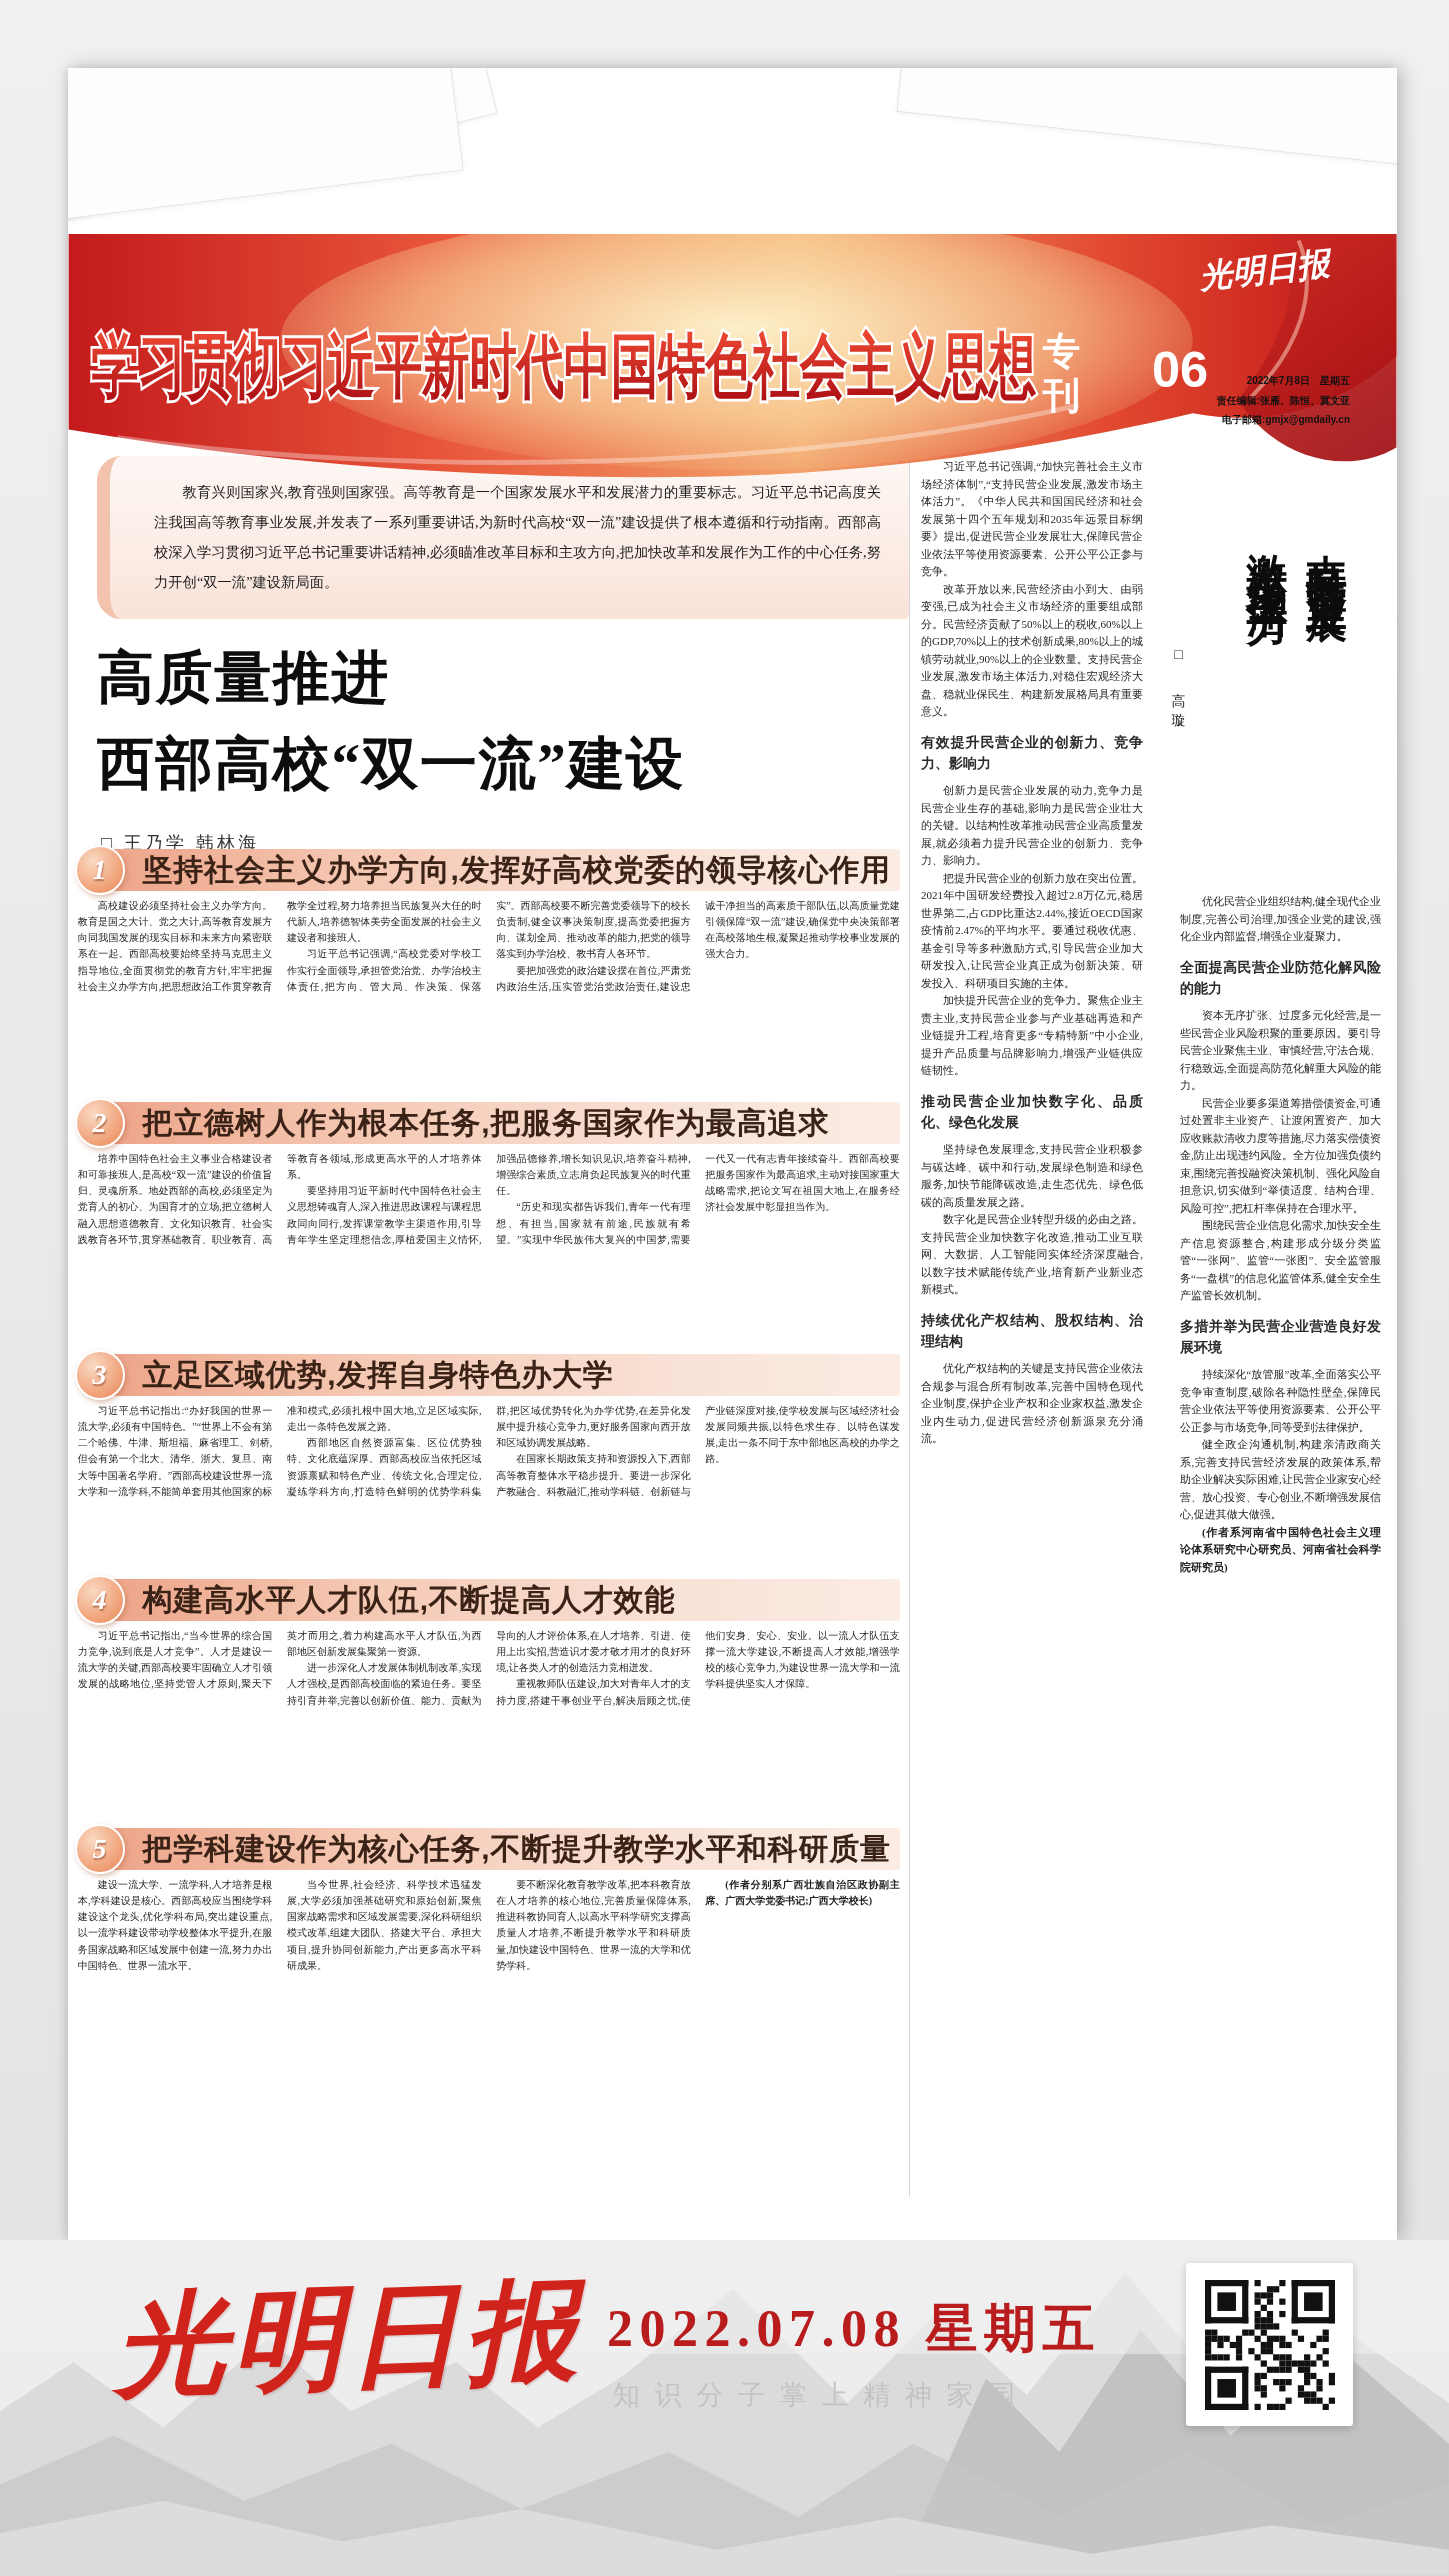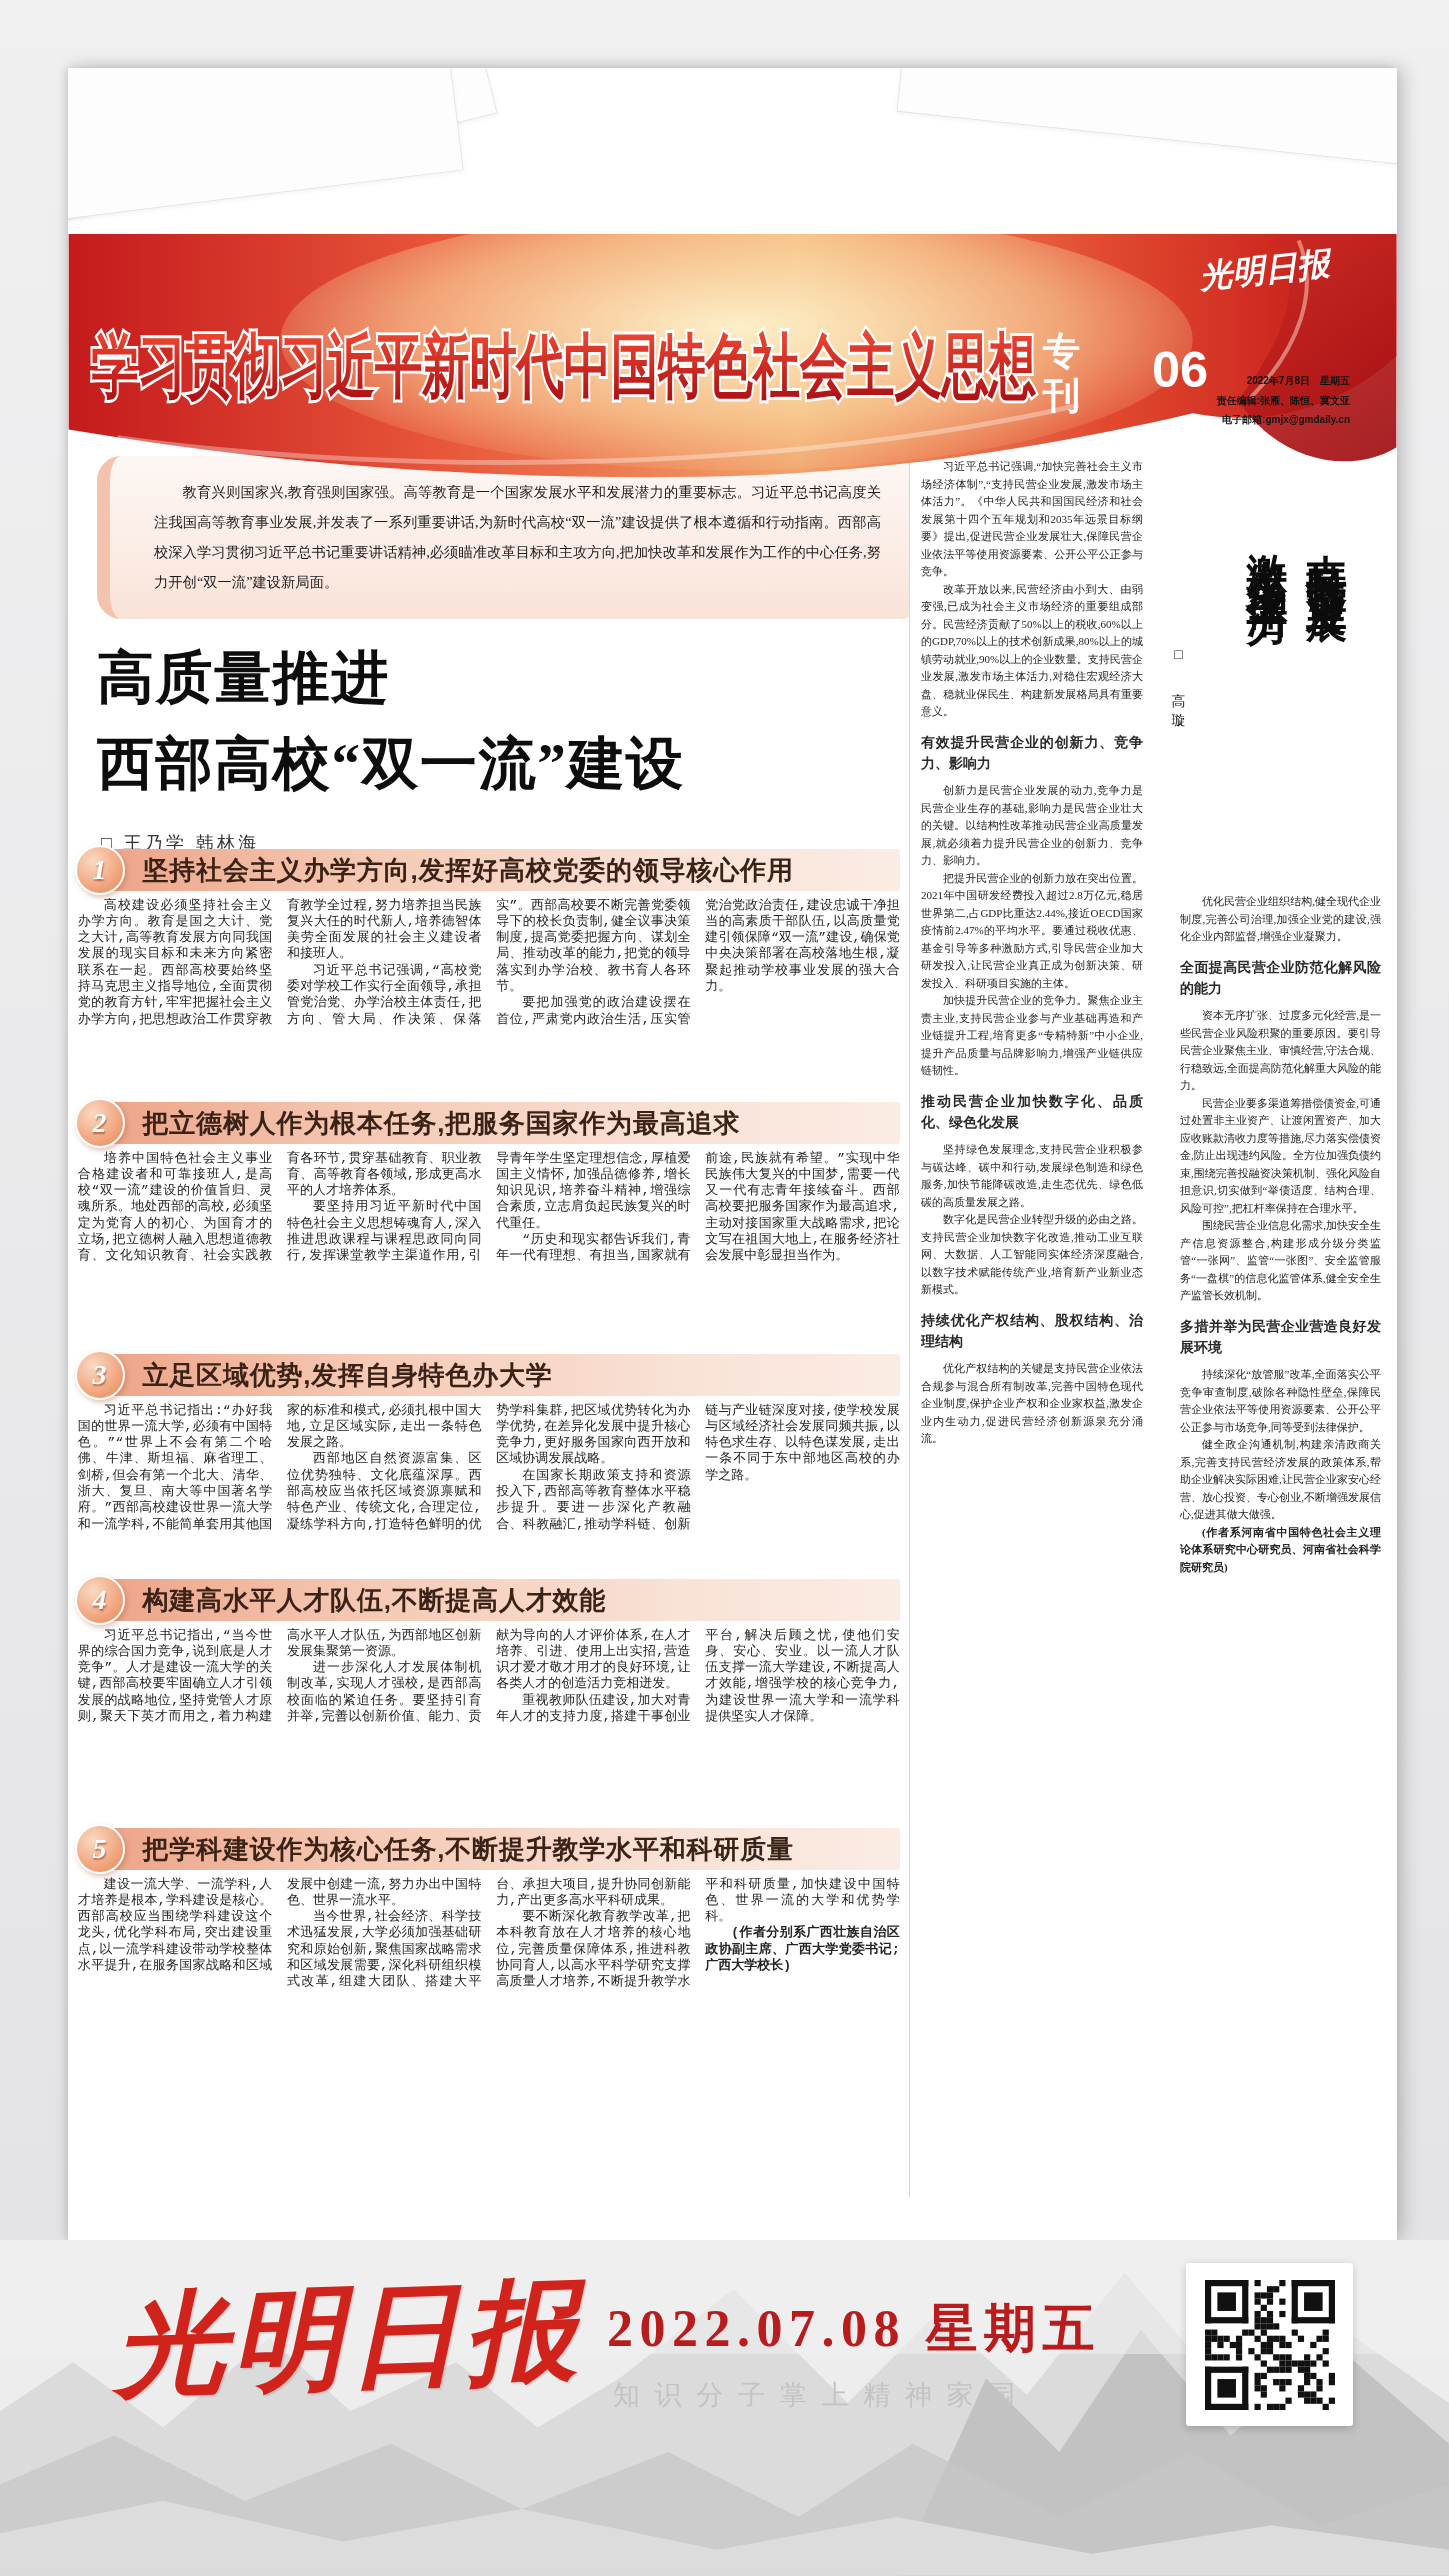--- a/index.html
+++ b/index.html
@@ -33,24 +33,24 @@
   .section{position:absolute;left:9.8px;width:822px;}
   .sec1{top:781px;}.sec2{top:1034px;}.sec3{top:1286px;}.sec4{top:1511px;}.sec5{top:1760px;}
   .sec-bar{position:relative;height:42px;border-radius:23px 3.3px 3.3px 23px;
            background:linear-gradient(90deg,#eca084 0%,#f5c9b4 35%,#f9e3d8 75%,#fbece4 100%);
            display:flex;align-items:center;}
   .sec-num{position:relative;left:-3.3px;width:46px;height:46px;border-radius:50%;flex:0 0 46px;
            background:radial-gradient(circle at 35% 30%,#fad9c2,#ef9e74 70%,#e4845a);
            border:2.4px solid #fff;box-shadow:1.6px 2.4px 4.9px rgba(160,80,40,.35);
            color:#fff;font-size:28px;font-weight:bold;font-style:italic;
            display:flex;align-items:center;justify-content:center;text-shadow:0.8px 1.6px 1.6px rgba(120,40,10,.5);}
-  .sec-title{margin-left:14.7px;font-size:26px;font-weight:900;color:#3a2316;letter-spacing:0.8px;
+  .sec-title{margin-left:14.7px;font-size:30px;font-weight:900;color:#3a2316;letter-spacing:0.8px;
              font-family:"Liberation Sans",sans-serif;}
   .sec-body{margin-top:6.5px;column-gap:14.7px;column-count:4;text-align:justify;overflow:hidden;
-            font-size:13px;line-height:16.3px;color:#242424;font-family:Liberation Mono, monospace;}
+            font-size:10px;line-height:16.3px;color:#242424;}
   .sec-body p{margin:0;text-indent:2em;}
   .sec1 .sec-body{height:199px;}
   .sec2 .sec-body{height:199px;}
   .sec3 .sec-body{height:170px;}
   .sec4 .sec-body{height:194px;}
   .sec5 .sec-body{height:230px;}
   .author-note{font-weight:bold;}
 
   .divider{position:absolute;left:841px;top:393px;width:0.8px;height:1736px;background:#d8d8d8;}
 

